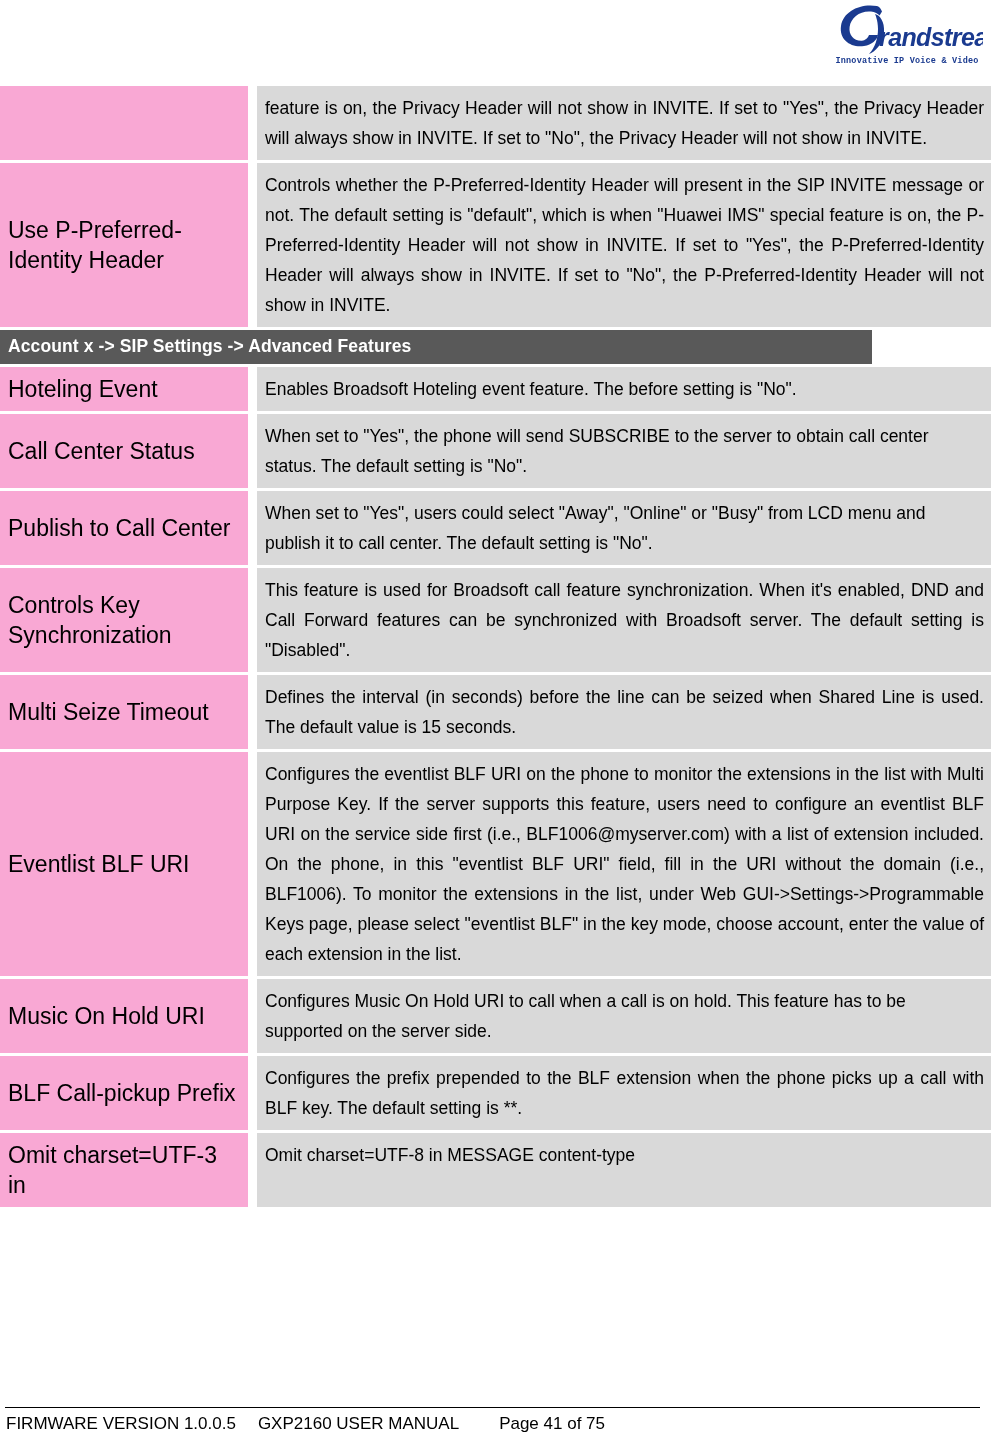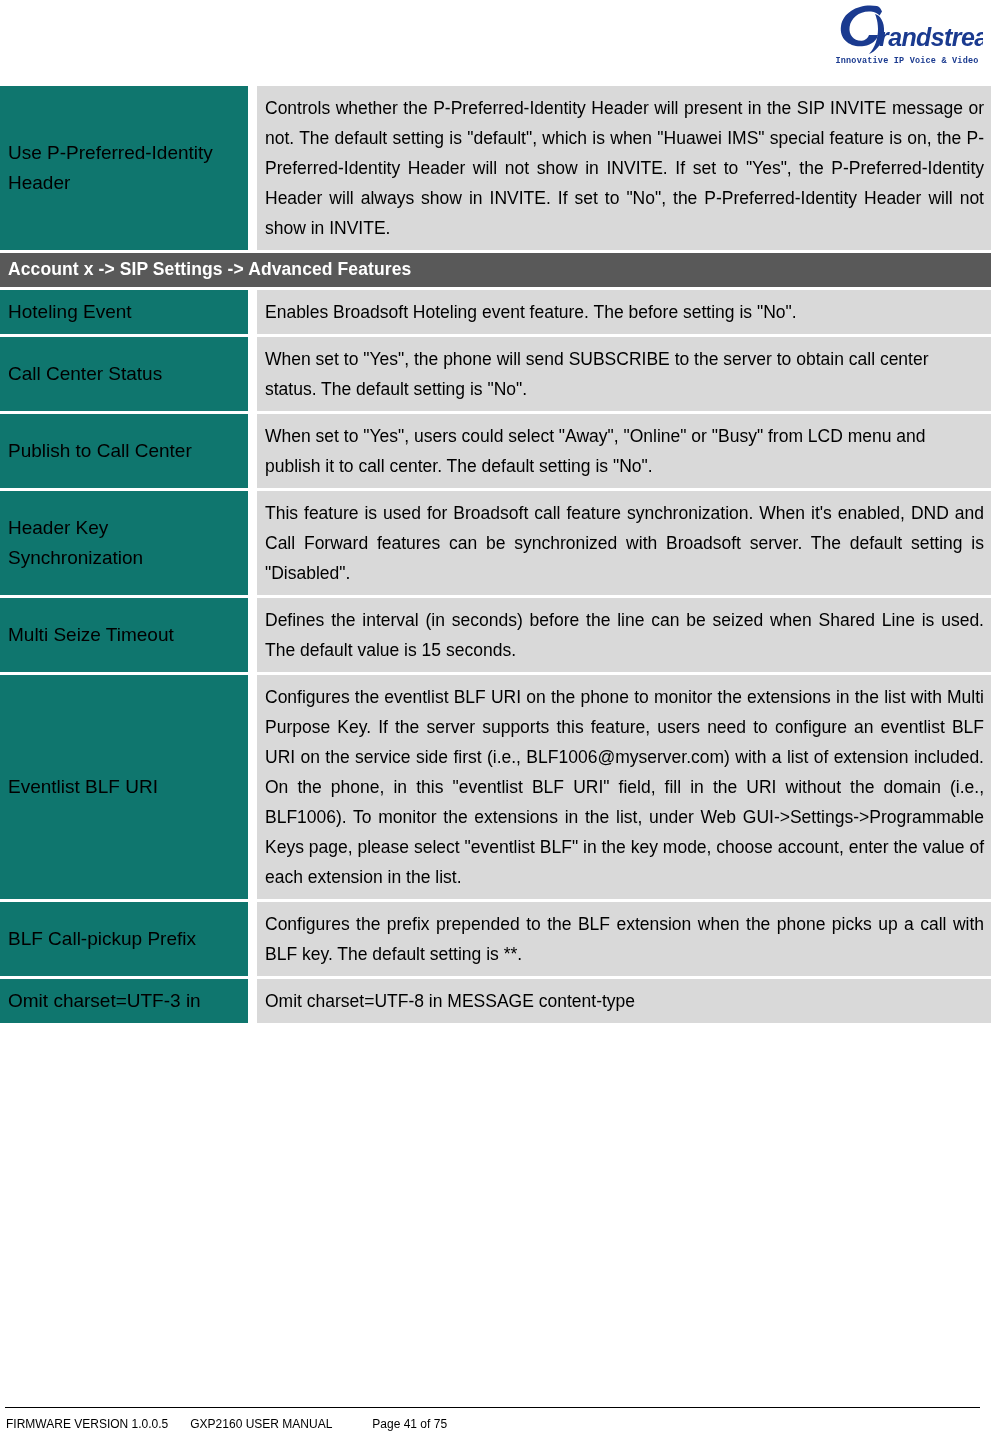--- a/index.html
+++ b/index.html
@@ -61,24 +61,24 @@
     border-spacing: 0;
   }
   .spec-table .row {
     display: flex;
     align-items: stretch;
     margin-bottom: 3px;
   }
   .cell-label {
     width: 248px;
     min-width: 248px;
-    background: #0f766e;
+    background: #f9a8d4;
     box-sizing: border-box;
     padding: 7px 8px 7px 8px;
-    font-size: 19px;
+    font-size: 23px;
     line-height: 30px;
     color: #000;
     display: flex;
     align-items: center;
   }
   .cell-desc {
     flex: 1 1 auto;
     margin-left: 9px;
     background: #d9d9d9;
     box-sizing: border-box;
@@ -92,21 +92,21 @@
     text-align-last: left;
   }
   .cell-label.empty {
     padding: 0;
   }
 
   
   .section-row {
     display: block;
     background: #595959;
-    width: 991px;
+    width: 872px;
     box-sizing: border-box;
     padding: 4px 21px 5px 8px;
     margin-bottom: 3px;
   }
   .section-row .section-title {
     color: #ffffff;
     font-size: 17.5px;
     font-weight: bold;
     line-height: 25px;
     letter-spacing: 0.1px;
@@ -119,21 +119,21 @@
     bottom: 8px;
     width: 991px;
   }
   .footer-rule {
     width: 975px;
     height: 1px;
     background: #000000;
     margin: 0 0 4px 5px;
   }
   .footer-text {
-    font-size: 12px;
+    font-size: 17px;
     line-height: 24px;
     color: #000;
     padding-left: 6px;
     white-space: pre;
   }
   .footer-seg { display: inline; }
   .footer-gap1 { display: inline-block; width: 22px; }
   .footer-gap2 { display: inline-block; width: 40px; }
 </style>
 </head>
@@ -149,20 +149,24 @@
 
         <text x="48" y="44" font-family="'Liberation Sans', sans-serif" font-size="25" font-weight="bold" font-style="italic" fill="#1a3a8f" letter-spacing="-0.6">randstream</text>
       </svg>
     </div>
     <div class="logo-tagline">Innovative IP Voice &amp; Video</div>
   </div>
 </div>
 
 <div class="spec-table">
 
+  <div class="row">
+    <div class="cell-label empty"></div>
+    <div class="cell-desc justify">feature is on, the Privacy Header will not show in INVITE. If set to "Yes", the Privacy Header will always show in INVITE. If set to "No", the Privacy Header will not show in INVITE.</div>
+  </div>
 
   <div class="row">
     <div class="cell-label">Use P-Preferred-Identity Header</div>
     <div class="cell-desc justify">Controls whether the P-Preferred-Identity Header will present in the SIP INVITE message or not. The default setting is "default", which is when "Huawei IMS" special feature is on, the P-Preferred-Identity Header will not show in INVITE. If set to "Yes", the P-Preferred-Identity Header will always show in INVITE. If set to "No", the P-Preferred-Identity Header will not show in INVITE.</div>
   </div>
 
   <div class="section-row">
     <span class="section-title">Account x -&gt; SIP Settings -&gt; Advanced Features</span>
   </div>
 
@@ -176,35 +180,39 @@
     <div class="cell-label">Call Center Status</div>
     <div class="cell-desc">When set to "Yes", the phone will send SUBSCRIBE to the server to obtain call center status. The default setting is "No".</div>
   </div>
 
   <div class="row">
     <div class="cell-label">Publish to Call Center</div>
     <div class="cell-desc">When set to "Yes", users could select "Away", "Online" or "Busy" from LCD menu and publish it to call center. The default setting is "No".</div>
   </div>
 
   <div class="row">
-    <div class="cell-label">Header Key Synchronization</div>
+    <div class="cell-label">Controls Key Synchronization</div>
     <div class="cell-desc justify">This feature is used for Broadsoft call feature synchronization. When it's enabled, DND and Call Forward features can be synchronized with Broadsoft server. The default setting is "Disabled".</div>
   </div>
 
   <div class="row">
     <div class="cell-label">Multi Seize Timeout</div>
     <div class="cell-desc justify">Defines the interval (in seconds) before the line can be seized when Shared Line is used. The default value is 15 seconds.</div>
   </div>
 
   <div class="row">
     <div class="cell-label">Eventlist BLF URI</div>
     <div class="cell-desc justify">Configures the eventlist BLF URI on the phone to monitor the extensions in the list with Multi Purpose Key. If the server supports this feature, users need to configure an eventlist BLF URI on the service side first (i.e., BLF1006@myserver.com) with a list of extension included. On the phone, in this "eventlist BLF URI" field, fill in the URI without the domain (i.e., BLF1006). To monitor the extensions in the list, under Web GUI-&gt;Settings-&gt;Programmable Keys page, please select "eventlist BLF" in the key mode, choose account, enter the value of each extension in the list.</div>
   </div>
 
 
+  <div class="row">
+    <div class="cell-label">Music On Hold URI</div>
+    <div class="cell-desc">Configures Music On Hold URI to call when a call is on hold. This feature has to be supported on the server side.</div>
+  </div>
 
   <div class="row">
     <div class="cell-label">BLF Call-pickup Prefix</div>
     <div class="cell-desc justify">Configures the prefix prepended to the BLF extension when the phone picks up a call with BLF key. The default setting is **.</div>
   </div>
 
 
   <div class="row">
     <div class="cell-label">Omit charset=UTF-3 in</div>
     <div class="cell-desc">Omit charset=UTF-8 in MESSAGE content-type</div>

